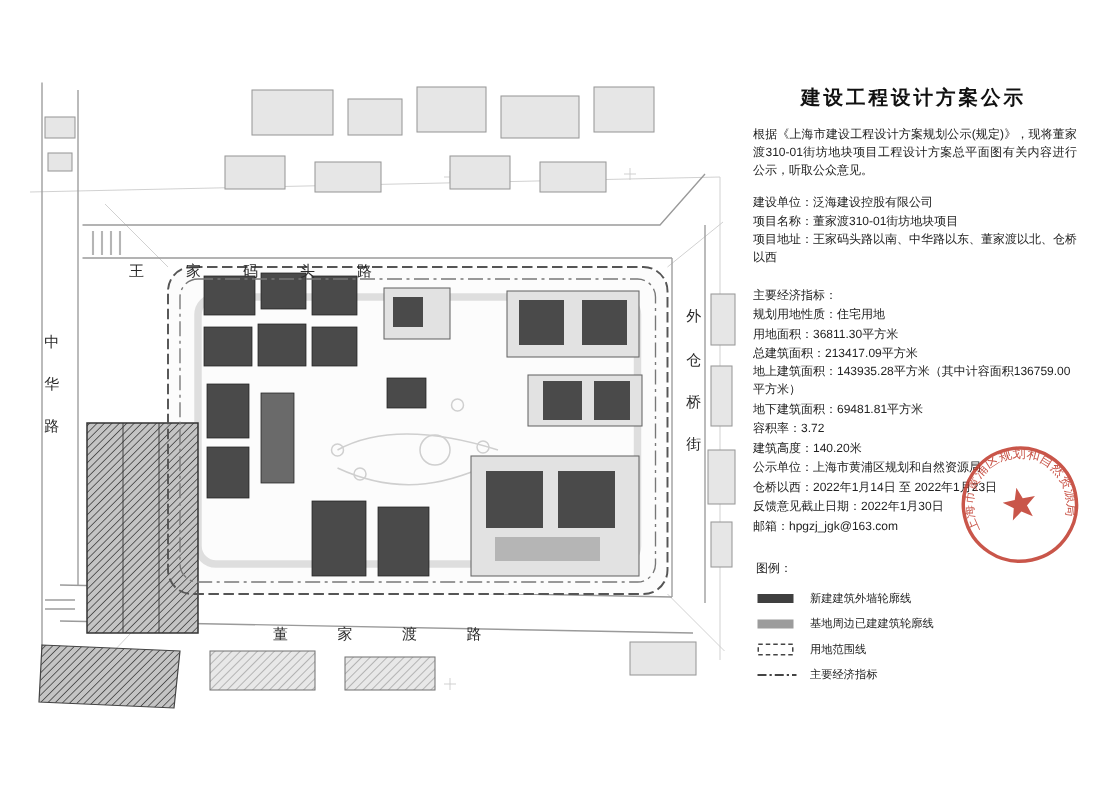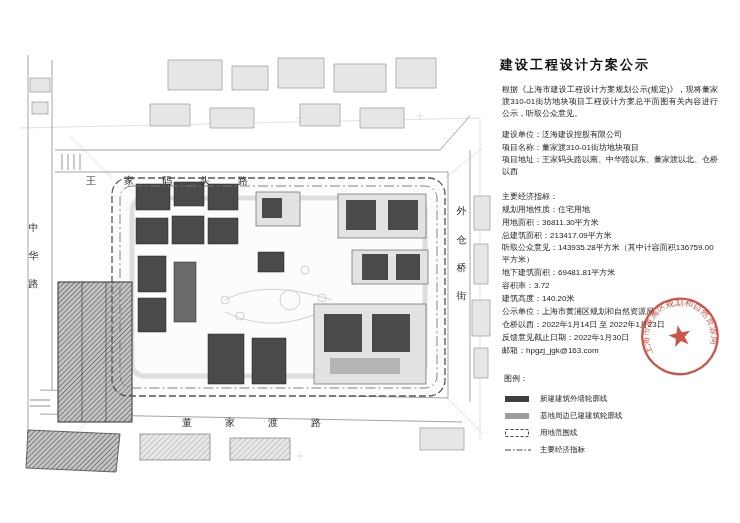--- a/index.html
+++ b/index.html
@@ -7,21 +7,21 @@
         font-family:"Liberation Sans","DejaVu Sans",sans-serif;color:#222;}
 
   
   .plan-svg{position:absolute;left:0;top:0;width:500px;height:523px;}
   .road-label{position:absolute;font-size:10px;color:#2a2a2a;white-space:nowrap;}
   .road-label.h{letter-spacing:28px;margin-top:20px;}
   .road-label.v{writing-mode:vertical-rl;letter-spacing:28px;}
 
   
   .panel{position:absolute;left:500px;top:48px;width:218px;}
-  .panel-title{font-size:13px;font-weight:bold;text-align:left;letter-spacing:2px;
+  .panel-title{font-size:13px;font-weight:bold;text-align:center;letter-spacing:2px;
                margin:8px 0 10px 0;color:#111;}
   .panel-intro{font-size:8px;line-height:12px;color:#222;text-align:justify;margin:0 0 8px 2px;}
   .field{font-size:8px;line-height:13px;color:#222;padding-left:2px;white-space:nowrap;}
   .field.gap{margin-top:12px;}
 
   
   .legend{position:absolute;left:504px;top:372px;width:200px;}
   .legend-heading{font-size:8px;line-height:14px;color:#222;margin-bottom:4px;}
   .legend-item{display:flex;align-items:center;gap:8px;height:17px;}
   .legend-item .label{font-size:7.5px;color:#222;}
@@ -168,21 +168,21 @@
     <div class="panel-title">建设工程设计方案公示</div>
     <p class="panel-intro">根据《上海市建设工程设计方案规划公示(规定)》，现将董家渡310-01街坊地块项目工程设计方案总平面图有关内容进行公示，听取公众意见。</p>
 
     <div class="field">建设单位：泛海建设控股有限公司</div>
     <div class="field">项目名称：董家渡310-01街坊地块项目</div>
     <div class="field" style="white-space:normal;line-height:12px;">项目地址：王家码头路以南、中华路以东、董家渡以北、仓桥以西</div>
     <div class="field gap">主要经济指标：</div>
     <div class="field">规划用地性质：住宅用地</div>
     <div class="field">用地面积：36811.30平方米</div>
     <div class="field">总建筑面积：213417.09平方米</div>
-    <div class="field" style="white-space:normal;line-height:12px;">听取公众意见：143935.28平方米（其中计容面积136759.00平方米）</div>
+    <div class="field" style="white-space:normal;line-height:12px;">地上建筑面积：143935.28平方米（其中计容面积136759.00平方米）</div>
     <div class="field">地下建筑面积：69481.81平方米</div>
     <div class="field">容积率：3.72</div>
     <div class="field">建筑高度：140.20米</div>
     <div class="field">公示单位：上海市黄浦区规划和自然资源局</div>
     <div class="field">仓桥以西：2022年1月14日 至 2022年1月23日</div>
     <div class="field">反馈意见截止日期：2022年1月30日</div>
     <div class="field">邮箱：hpgzj_jgk@163.com</div>
   </div>
 
   <div class="legend">

